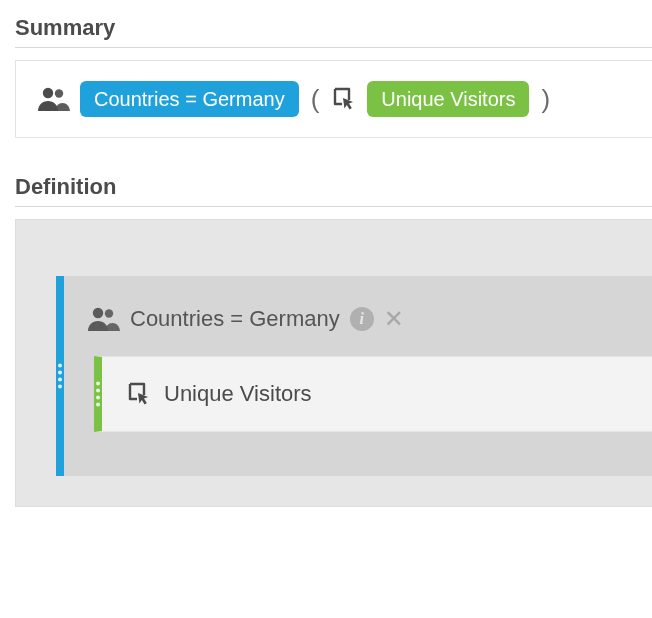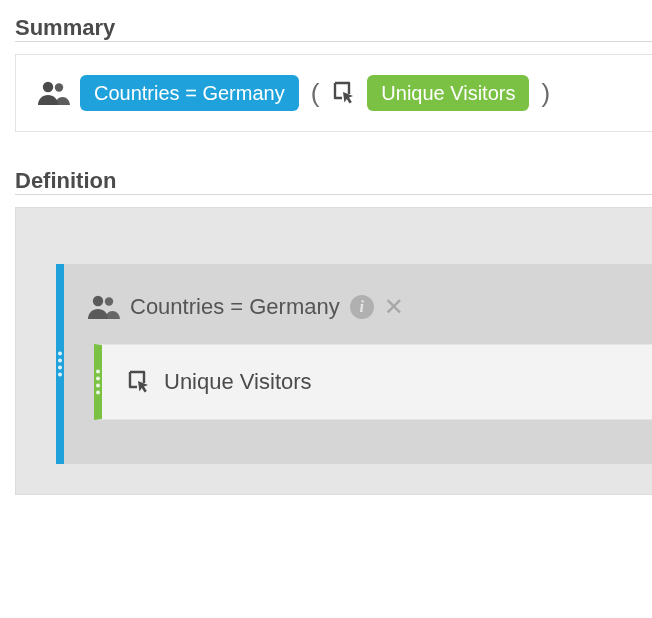--- a/index.html
+++ b/index.html
@@ -10,20 +10,21 @@
     background: #ffffff;
     color: #4b4b4b;
     width: 652px;
   }
   .section-title {
     font-size: 22px;
     font-weight: 700;
     color: #4b4b4b;
     margin: 0 0 4px 0;
     border-bottom: 1px solid #d7d7d7;
+    padding-bottom: 6px;
   }
   .summary-box {
     border: 1px solid #e3e3e3;
     border-right: none;
     padding: 20px 20px;
     margin: 12px 0 36px 0;
     display: flex;
     align-items: center;
     gap: 10px;
     font-size: 22px;

